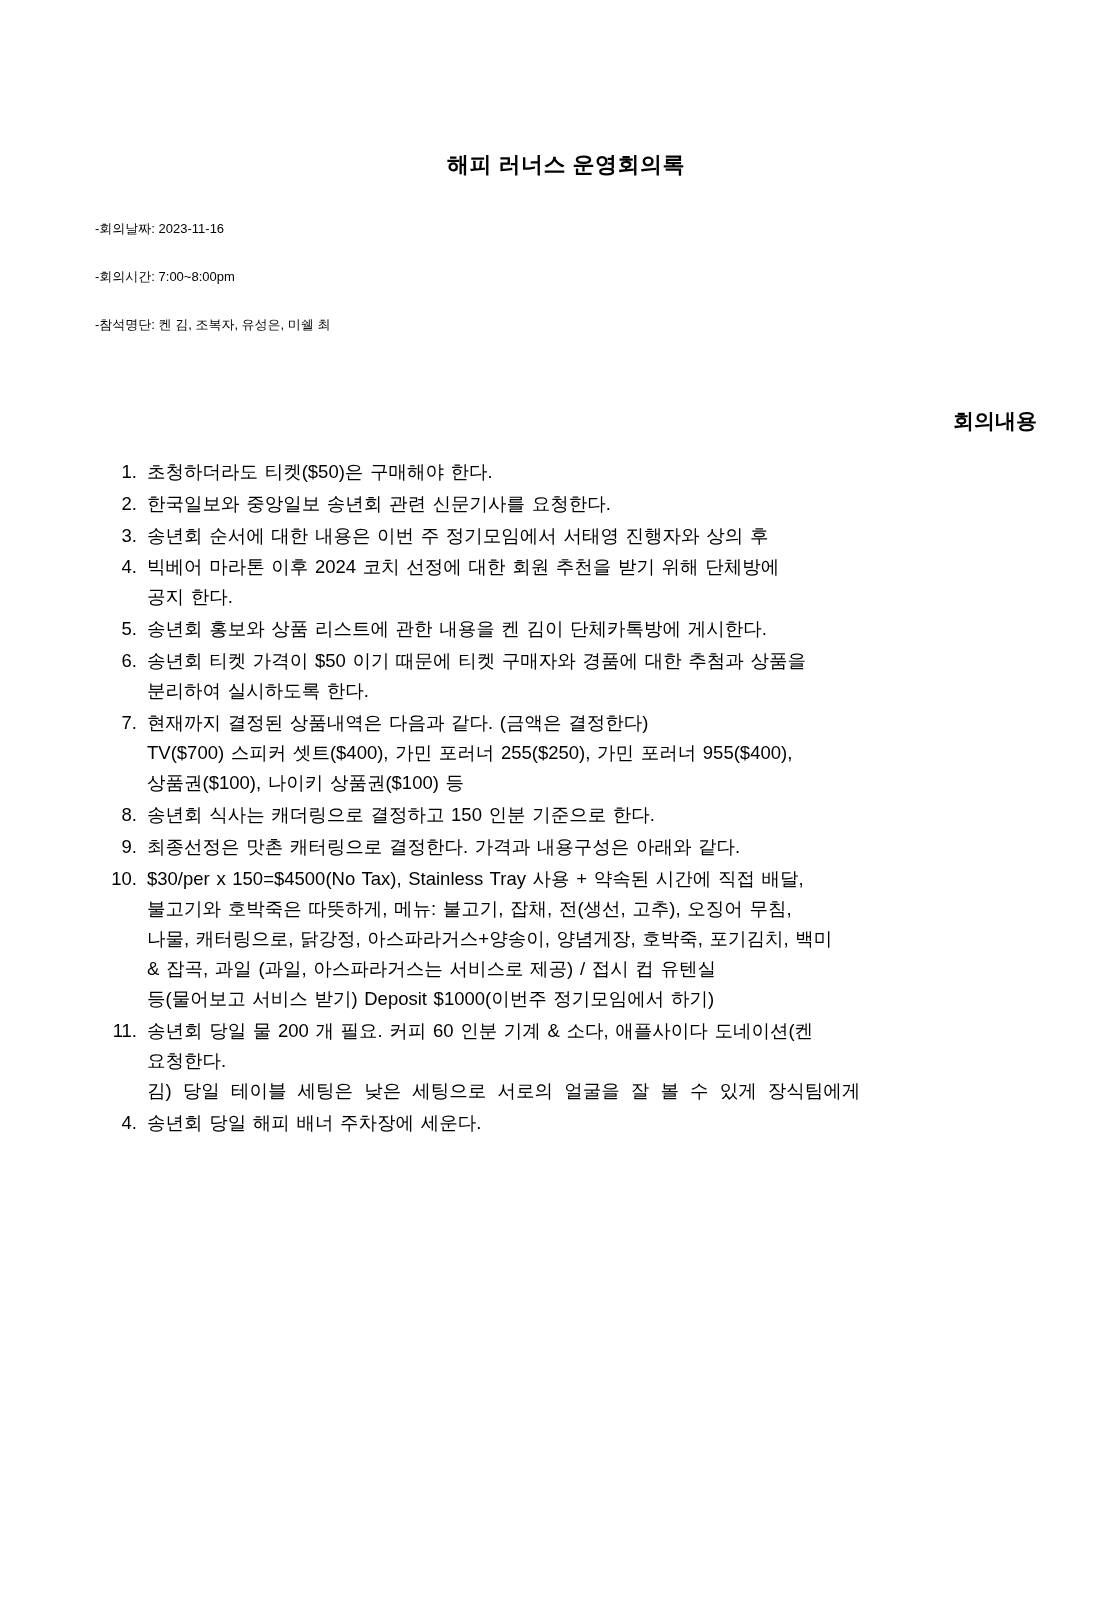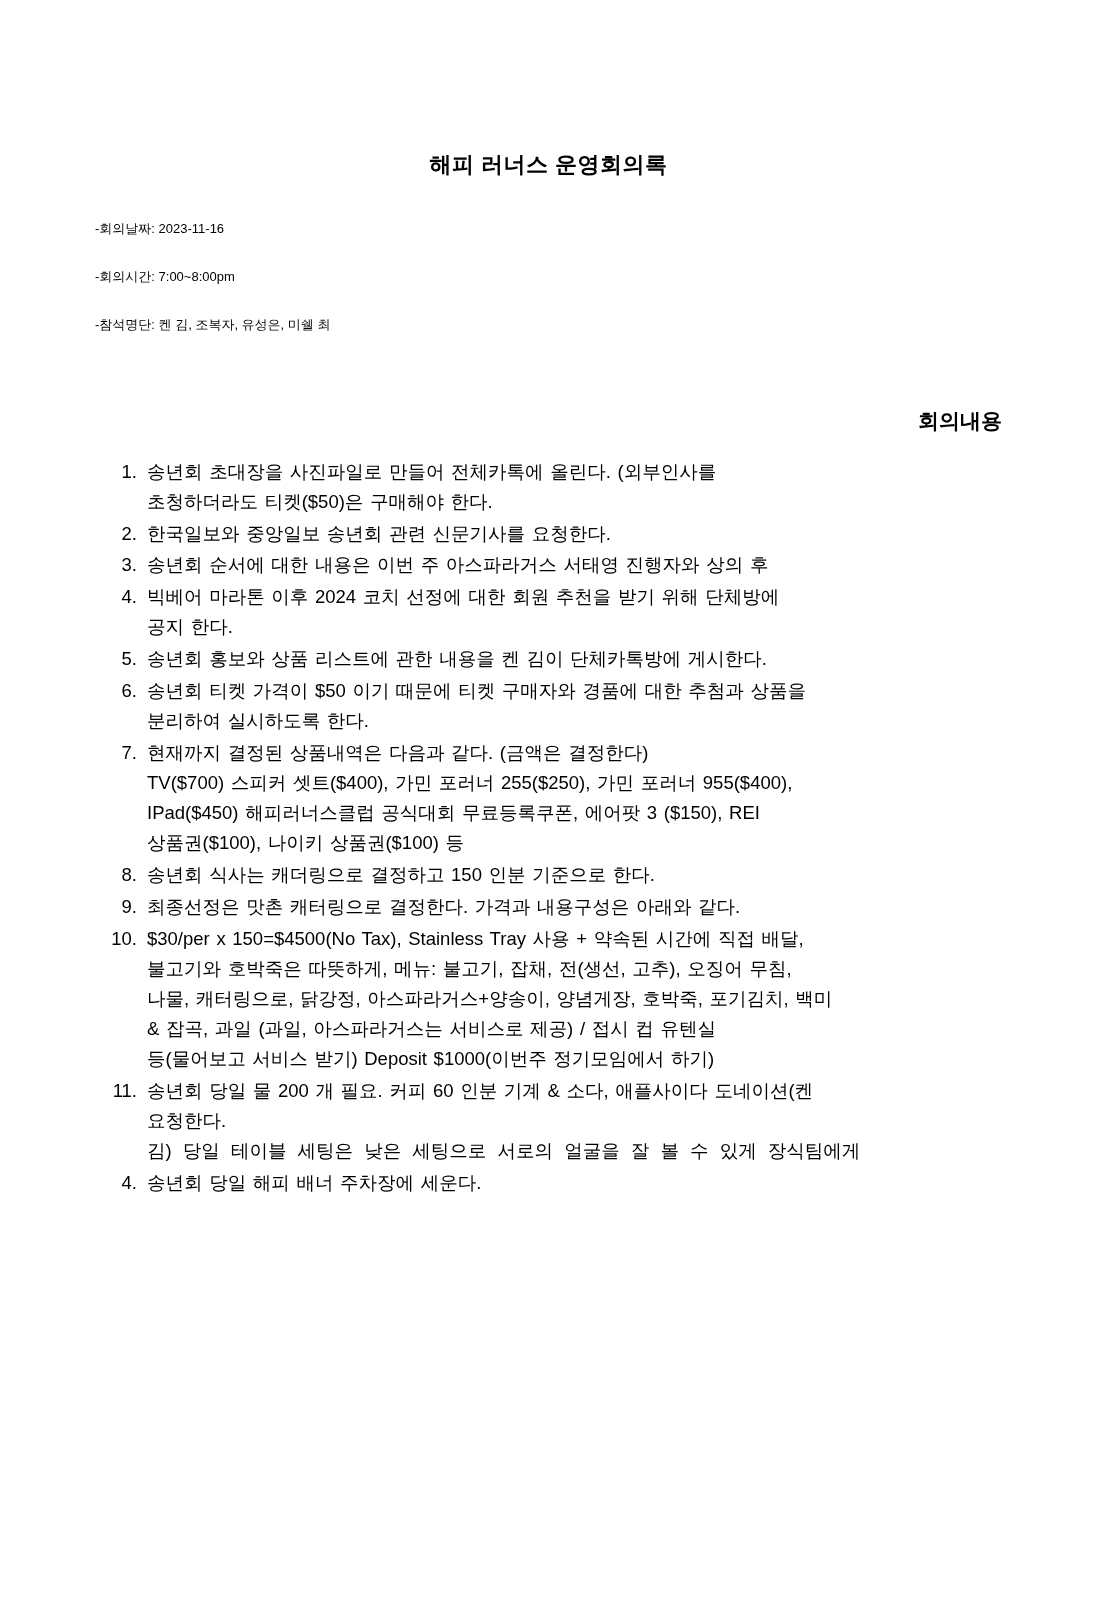--- a/index.html
+++ b/index.html
@@ -10,21 +10,21 @@
   body {
     font-family: "Liberation Sans", sans-serif;
     color: #000000;
   }
   .page {
     position: relative;
     width: 1097px;
     height: 1624px;
     background: #ffffff;
     box-sizing: border-box;
-    padding: 150px 95px 40px 95px;
+    padding: 150px 60px 40px 95px;
     overflow: hidden;
   }
   .doc-title {
     text-align: center;
     font-size: 22px;
     font-weight: bold;
     letter-spacing: 0.5px;
     margin: 0 0 40px 0;
   }
   .meta-line {
@@ -82,36 +82,35 @@
   <p class="meta-line">-회의시간: 7:00~8:00pm</p>
   <p class="meta-line">-참석명단: 켄 김, 조복자, 유성은, 미쉘 최</p>
 
   <h2 class="section-title">회의내용</h2>
 
   <ol class="items">
 
     <li>
       <span class="num">1.</span>
       <span class="li-body">
-        <span class="sub spread">송년회 초대장을 사진파일로 만들어 전체카톡에 올린다. (외부인사를</span>
         <span class="sub spread">초청하더라도 티켓($50)은 구매해야 한다.</span>
       </span>
     </li>
 
     <li>
       <span class="num">2.</span>
       <span class="li-body">
         <span class="sub spread">한국일보와 중앙일보 송년회 관련 신문기사를 요청한다.</span>
       </span>
     </li>
 
     <li>
       <span class="num">3.</span>
       <span class="li-body">
-        <span class="sub spread">송년회 순서에 대한 내용은 이번 주 아스파라거스 서태영 진행자와 상의 후</span>
+        <span class="sub spread">송년회 순서에 대한 내용은 이번 주 정기모임에서 서태영 진행자와 상의 후</span>
       </span>
     </li>
 
     <li>
       <span class="num">4.</span>
       <span class="li-body">
         <span class="sub spread">빅베어 마라톤 이후 2024 코치 선정에 대한 회원 추천을 받기 위해  단체방에</span>
         <span class="sub spread">공지 한다.</span>
       </span>
     </li>
@@ -129,21 +128,20 @@
         <span class="sub spread">송년회 티켓 가격이 $50 이기 때문에 티켓 구매자와 경품에 대한 추첨과 상품을</span>
         <span class="sub spread">분리하여 실시하도록 한다.</span>
       </span>
     </li>
 
     <li>
       <span class="num">7.</span>
       <span class="li-body">
         <span class="sub spread">현재까지 결정된 상품내역은 다음과 같다. (금액은 결정한다)</span>
         <span class="sub spread">TV($700) 스피커 셋트($400), 가민 포러너 255($250), 가민 포러너 955($400),</span>
-        <span class="sub spread">IPad($450) 해피러너스클럽 공식대회 무료등록쿠폰, 에어팟 3 ($150), REI</span>
         <span class="sub spread">상품권($100), 나이키 상품권($100) 등</span>
       </span>
     </li>
 
     <li>
       <span class="num">8.</span>
       <span class="li-body">
         <span class="sub spread">송년회 식사는 캐더링으로 결정하고 150 인분 기준으로 한다.</span>
       </span>
     </li>

